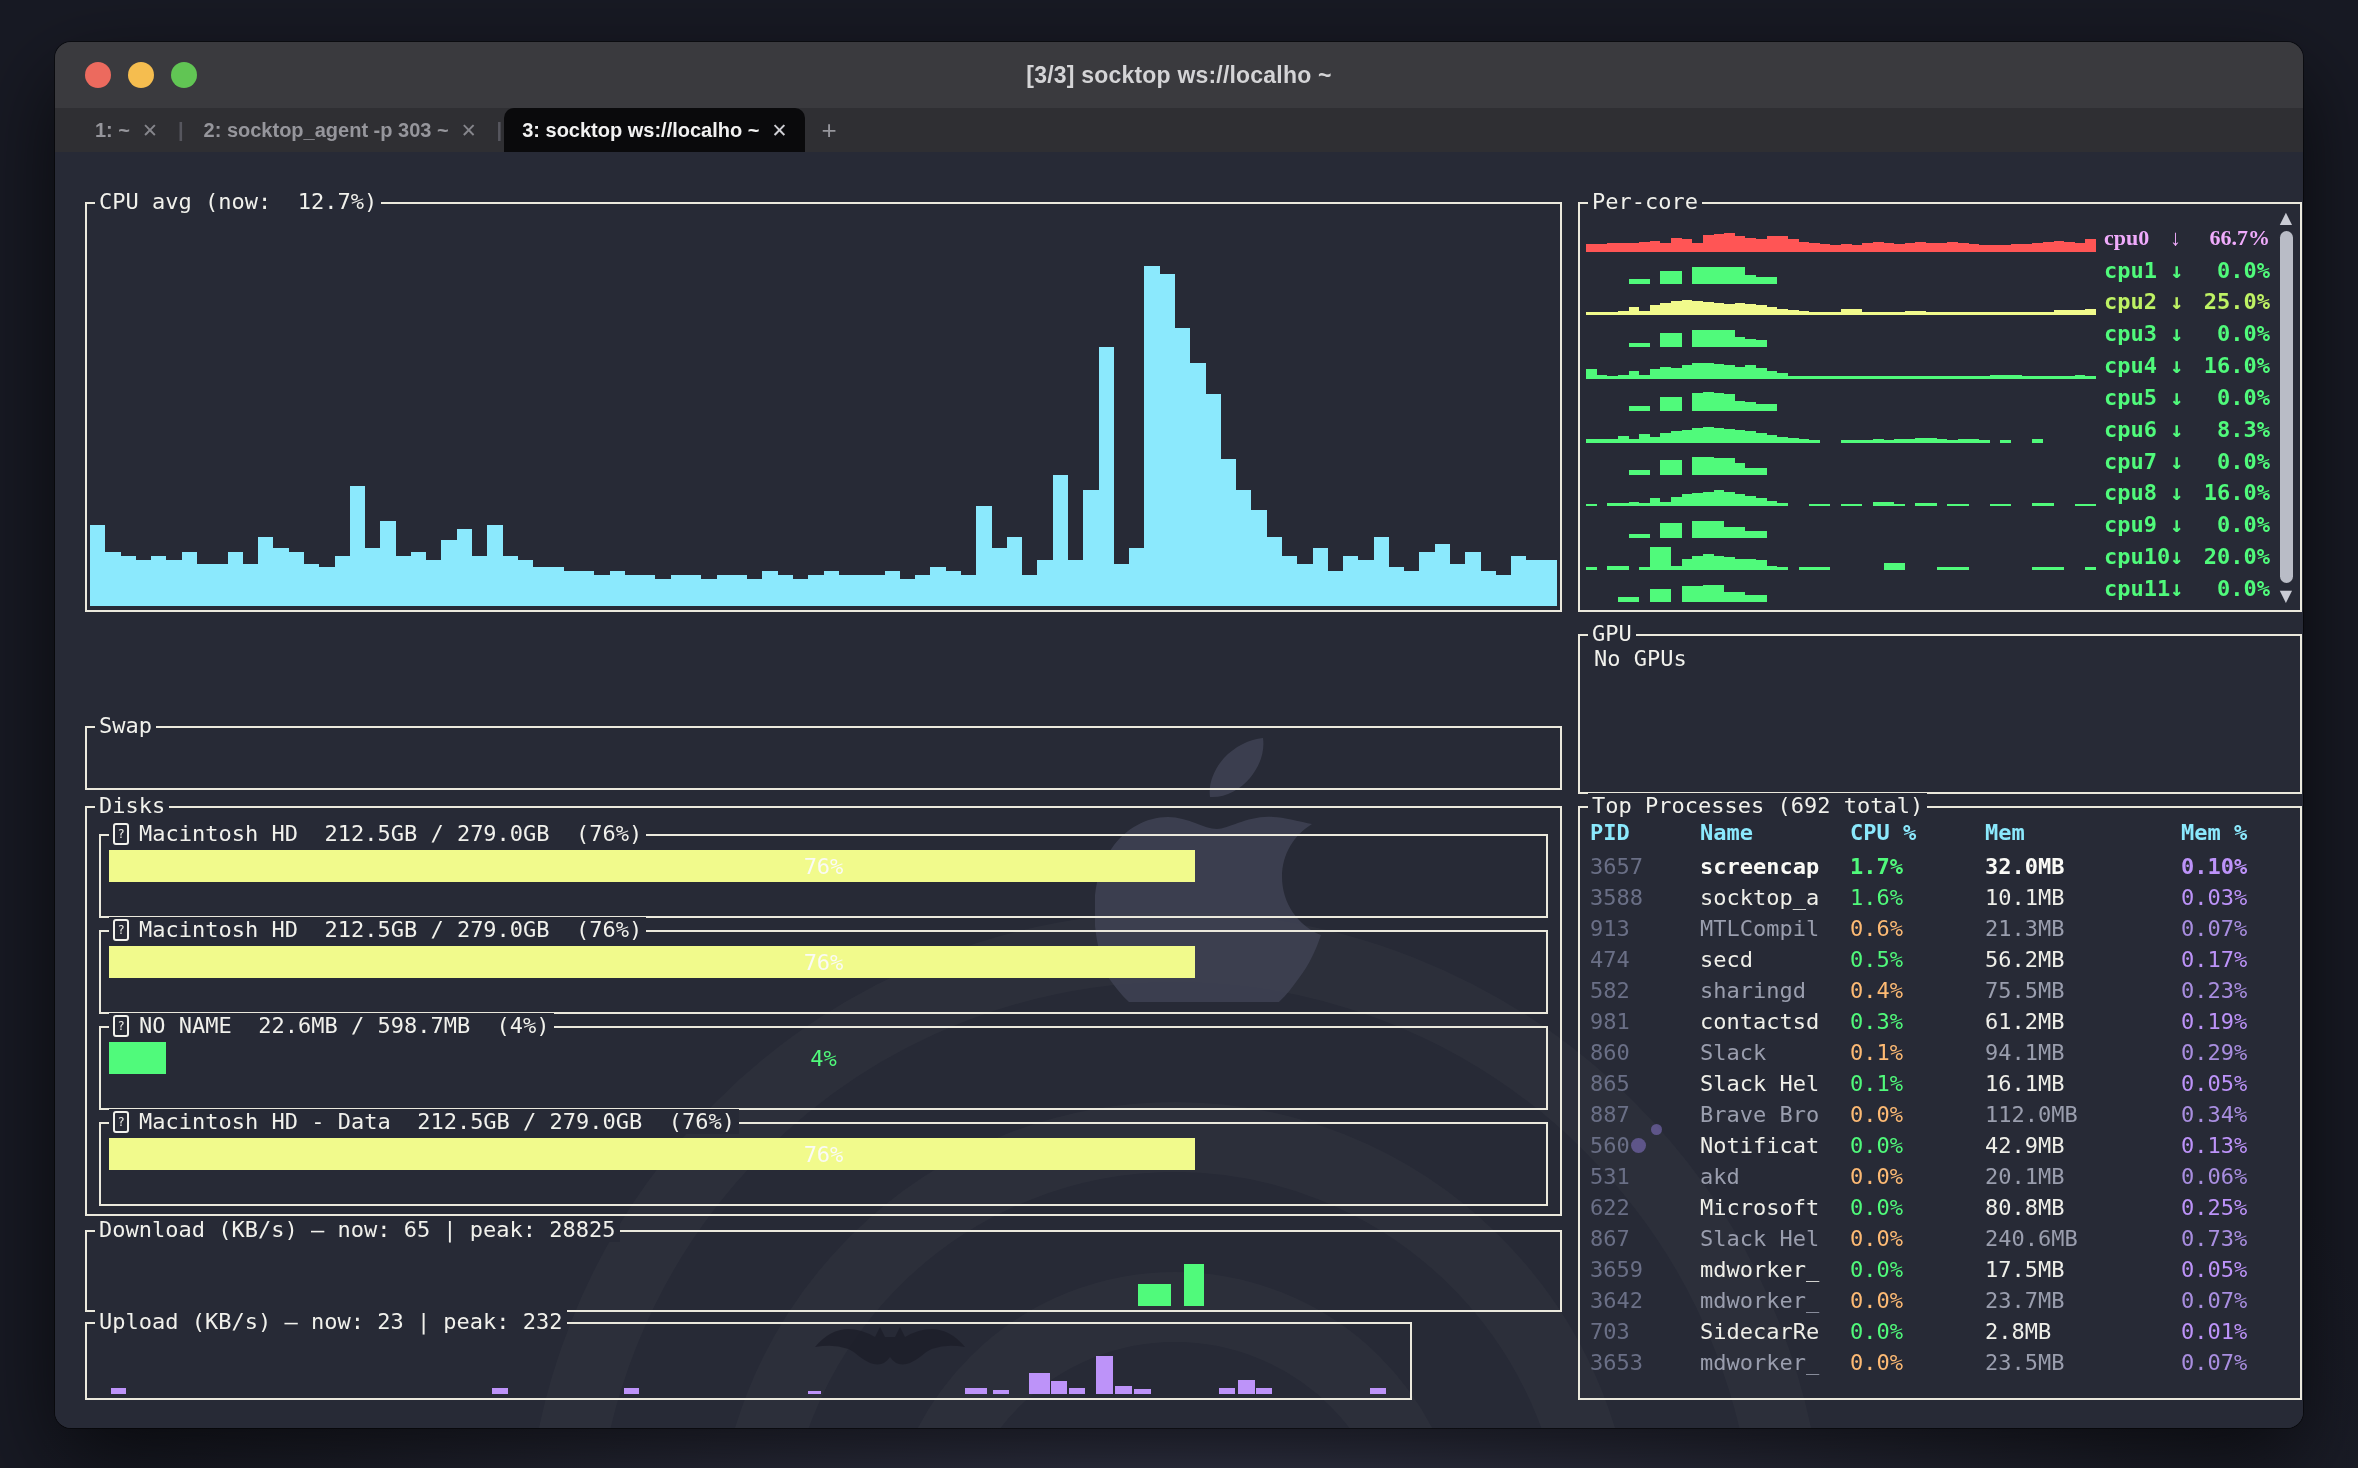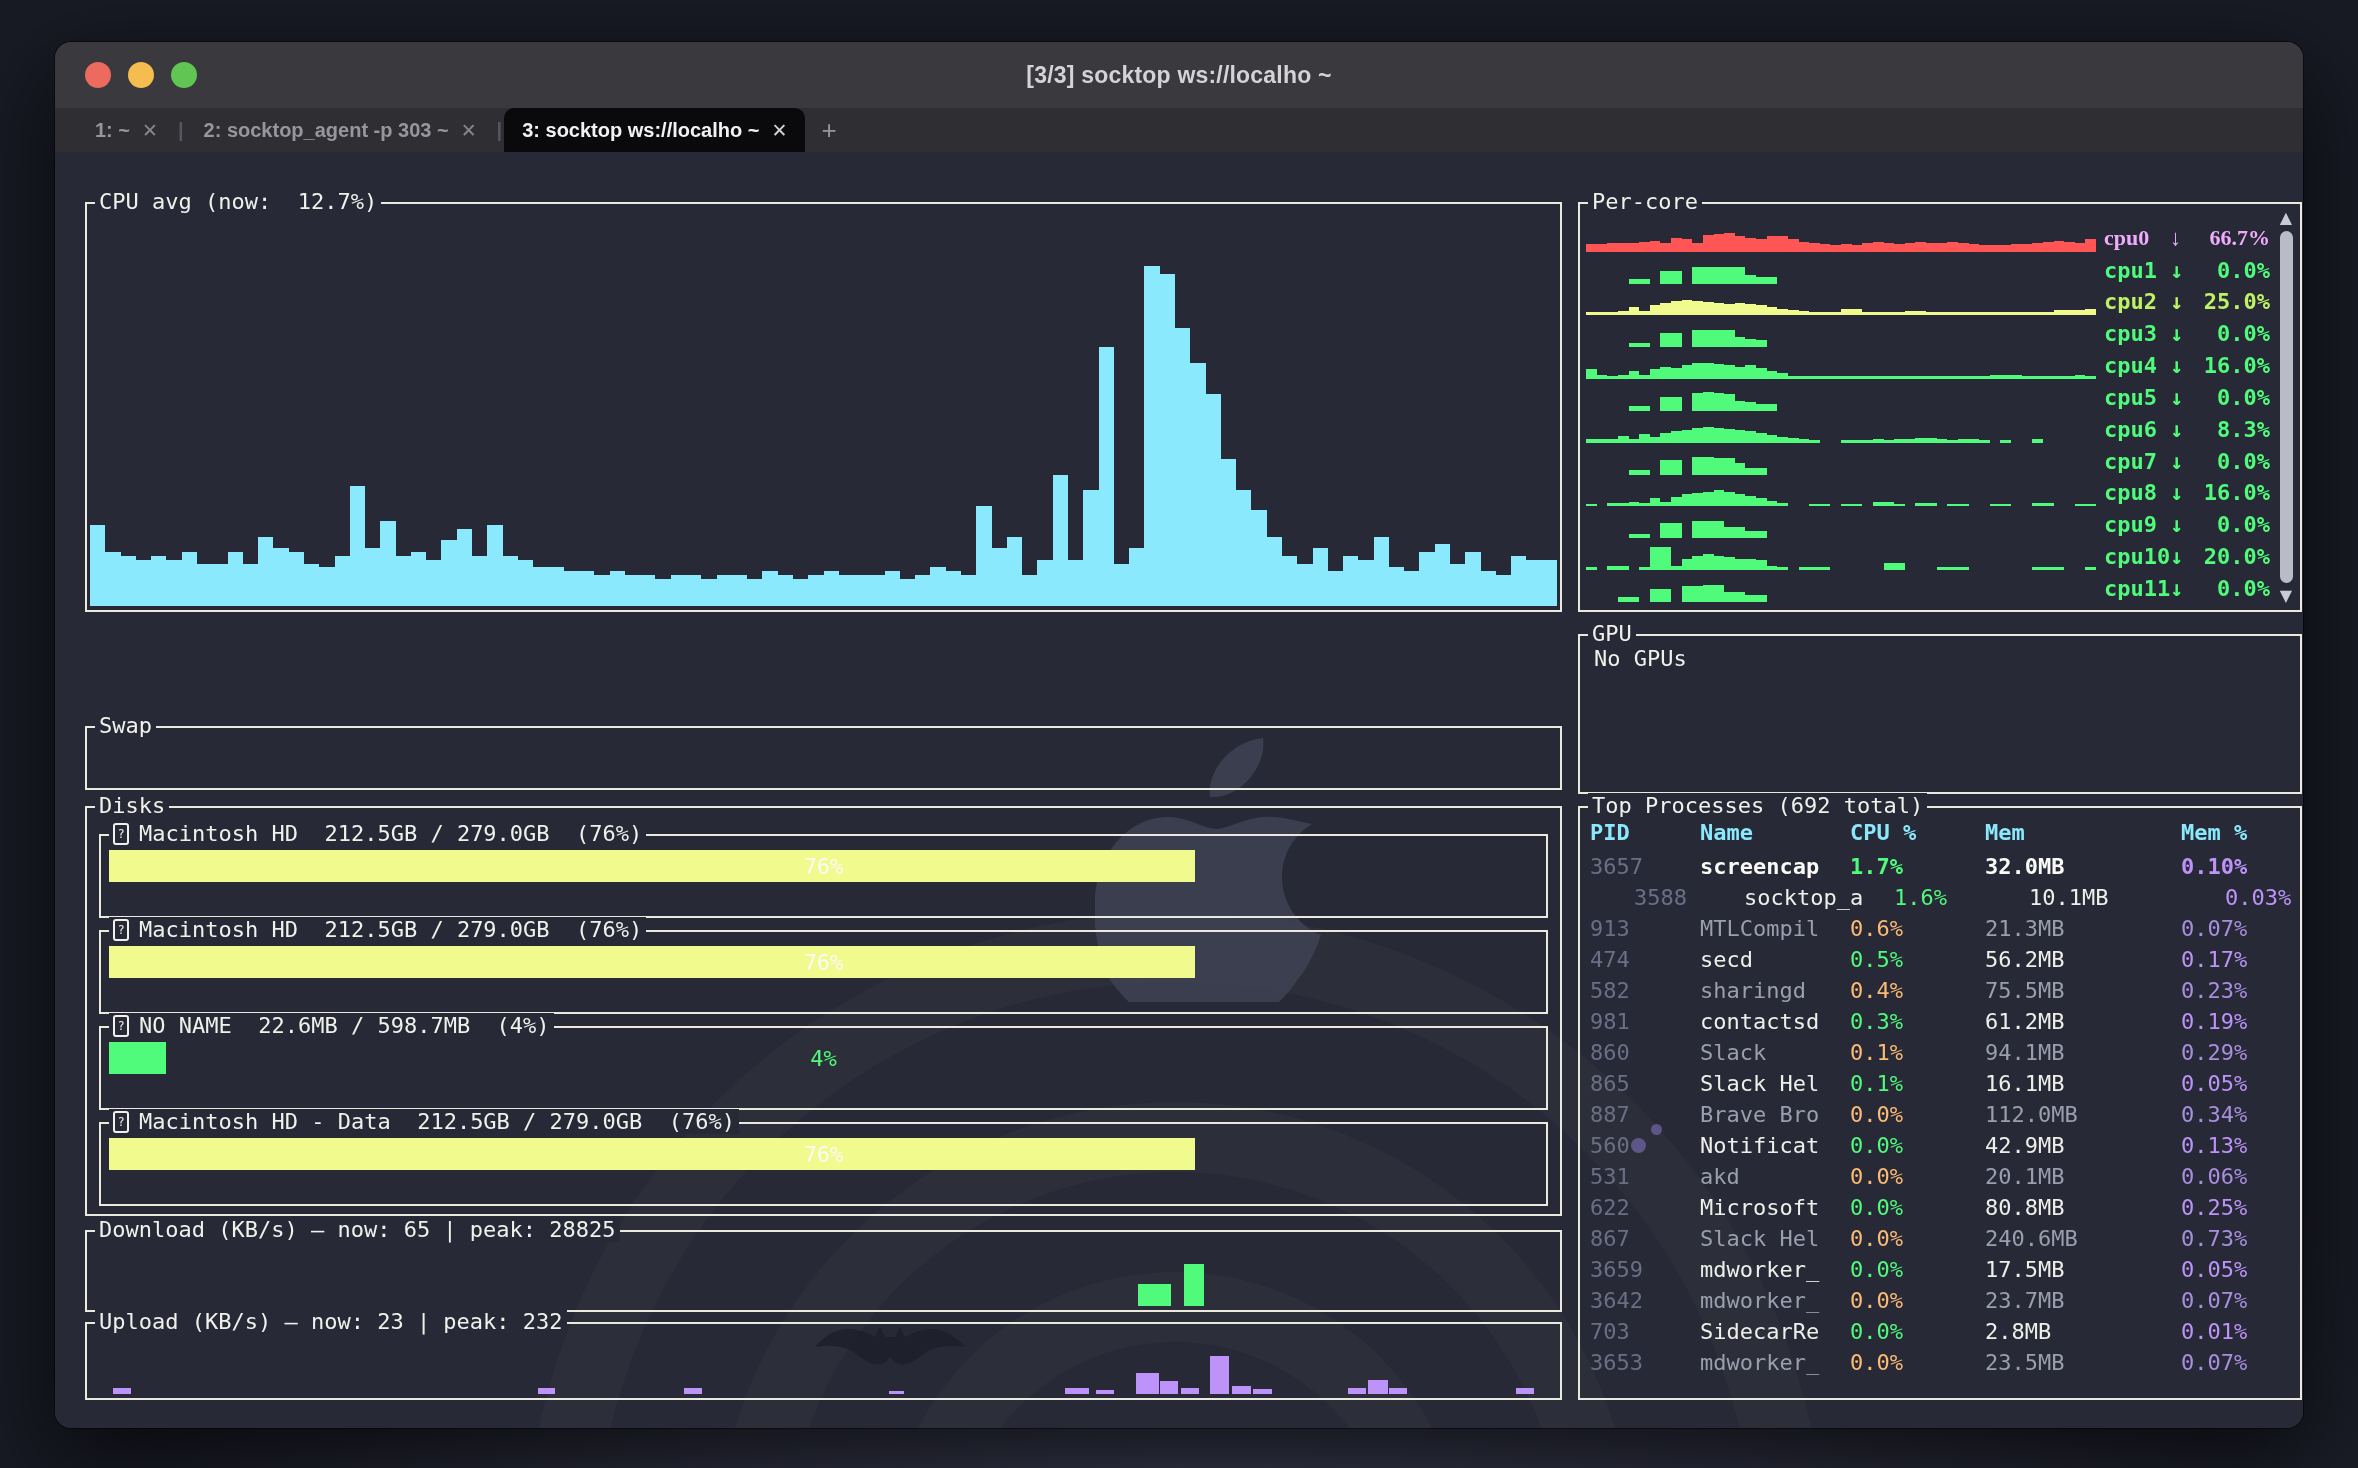--- a/index.html
+++ b/index.html
@@ -914,21 +914,21 @@
             </div>
           </div>
         </div>
     </div>
 
     <div class="panel" style="left:1523px; top:654px; width:724px; height:594px;">
       <div class="panel-title">Top Processes (692 total)</div>
       <div class="proc-header" id="procHeader"><span>PID</span><span>Name</span><span>CPU %</span><span>Mem</span><span>Mem %</span></div>
       <div id="procRows">
           <div class="proc-row row-bold" style="top: 46px;"><span class="c-pid">3657</span><span class="c-name">screencap</span><span class="c-cpu">1.7%</span><span class="c-mem">32.0MB</span><span class="c-memp">0.10%</span></div>
-          <div class="proc-row row-bright" style="top: 77px; margin-left: 44px;"><span class="c-pid">3588</span><span class="c-name">socktop_a</span><span class="c-cpu">1.6%</span><span class="c-mem">10.1MB</span><span class="c-memp">0.03%</span></div>
+          <div class="proc-row row-bright" style="top: 77px;"><span class="c-pid">3588</span><span class="c-name">socktop_a</span><span class="c-cpu">1.6%</span><span class="c-mem">10.1MB</span><span class="c-memp">0.03%</span></div>
           <div class="proc-row row-dim" style="top: 108px;"><span class="c-pid">913</span><span class="c-name">MTLCompil</span><span class="c-cpu">0.6%</span><span class="c-mem">21.3MB</span><span class="c-memp">0.07%</span></div>
           <div class="proc-row row-bright" style="top: 139px;"><span class="c-pid">474</span><span class="c-name">secd</span><span class="c-cpu">0.5%</span><span class="c-mem">56.2MB</span><span class="c-memp">0.17%</span></div>
           <div class="proc-row row-dim" style="top: 170px;"><span class="c-pid">582</span><span class="c-name">sharingd</span><span class="c-cpu">0.4%</span><span class="c-mem">75.5MB</span><span class="c-memp">0.23%</span></div>
           <div class="proc-row row-bright" style="top: 201px;"><span class="c-pid">981</span><span class="c-name">contactsd</span><span class="c-cpu">0.3%</span><span class="c-mem">61.2MB</span><span class="c-memp">0.19%</span></div>
           <div class="proc-row row-dim" style="top: 232px;"><span class="c-pid">860</span><span class="c-name">Slack</span><span class="c-cpu">0.1%</span><span class="c-mem">94.1MB</span><span class="c-memp">0.29%</span></div>
           <div class="proc-row row-bright" style="top: 263px;"><span class="c-pid">865</span><span class="c-name">Slack Hel</span><span class="c-cpu">0.1%</span><span class="c-mem">16.1MB</span><span class="c-memp">0.05%</span></div>
           <div class="proc-row row-dim" style="top: 294px;"><span class="c-pid">887</span><span class="c-name">Brave Bro</span><span class="c-cpu">0.0%</span><span class="c-mem">112.0MB</span><span class="c-memp">0.34%</span></div>
           <div class="proc-row row-bright" style="top: 325px;"><span class="c-pid">560</span><span class="c-name">Notificat</span><span class="c-cpu">0.0%</span><span class="c-mem">42.9MB</span><span class="c-memp">0.13%</span></div>
           <div class="proc-row row-dim" style="top: 356px;"><span class="c-pid">531</span><span class="c-name">akd</span><span class="c-cpu">0.0%</span><span class="c-mem">20.1MB</span><span class="c-memp">0.06%</span></div>
           <div class="proc-row row-bright" style="top: 387px;"><span class="c-pid">622</span><span class="c-name">Microsoft</span><span class="c-cpu">0.0%</span><span class="c-mem">80.8MB</span><span class="c-memp">0.25%</span></div>
@@ -941,21 +941,21 @@
     </div>
 
     <div class="panel" style="left:30px; top:1078px; width:1477px; height:82px;">
       <div class="panel-title">Download (KB/s) — now: 65 | peak: 28825</div>
       <div class="xychart" id="dlChart" style="left:4px; right:4px; top:16px; bottom:4px;">
           <div class="xbar" style="left: 71.5%; width: 2.2%; height: 38%; background: rgb(80, 250, 123);"></div>
           <div class="xbar" style="left: 74.6%; width: 1.4%; height: 72%; background: rgb(80, 250, 123);"></div>
         </div>
     </div>
 
-    <div class="panel" style="left:30px; top:1170px; width:1477px; height:78px;">
+    <div class="panel" style="left:30px; top:1170px; width:1327px; height:78px;">
       <div class="panel-title">Upload (KB/s) — now: 23 | peak: 232</div>
       <div class="xychart" id="ulChart" style="left:4px; right:4px; top:16px; bottom:4px;">
           <div class="xbar" style="left: 1.5%; width: 1.2%; height: 12%; background: rgb(189, 147, 249);"></div>
           <div class="xbar" style="left: 30.5%; width: 1.2%; height: 12%; background: rgb(189, 147, 249);"></div>
           <div class="xbar" style="left: 40.5%; width: 1.2%; height: 12%; background: rgb(189, 147, 249);"></div>
           <div class="xbar" style="left: 54.5%; width: 1%; height: 6%; background: rgb(189, 147, 249);"></div>
           <div class="xbar" style="left: 66.5%; width: 1.6%; height: 12%; background: rgb(189, 147, 249);"></div>
           <div class="xbar" style="left: 68.6%; width: 1.2%; height: 8%; background: rgb(189, 147, 249);"></div>
           <div class="xbar" style="left: 71.3%; width: 1.6%; height: 38%; background: rgb(189, 147, 249);"></div>
           <div class="xbar" style="left: 73%; width: 1.2%; height: 24%; background: rgb(189, 147, 249);"></div>

